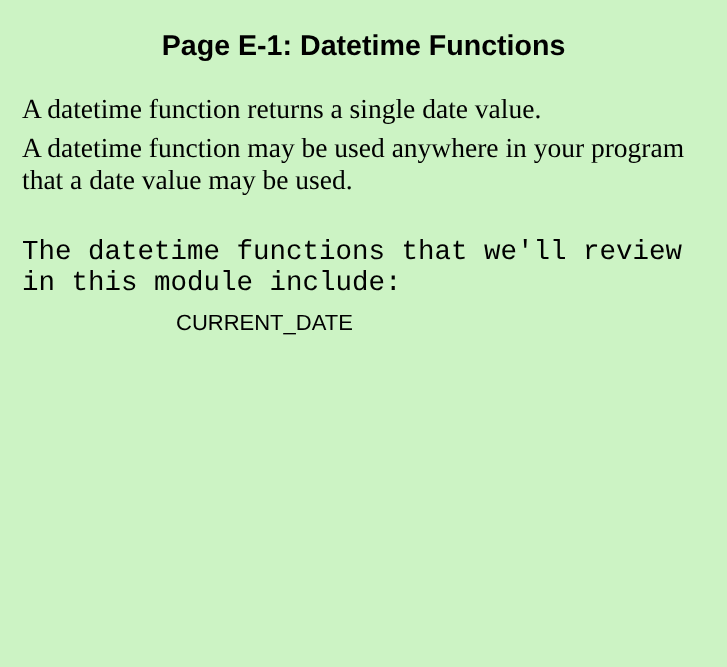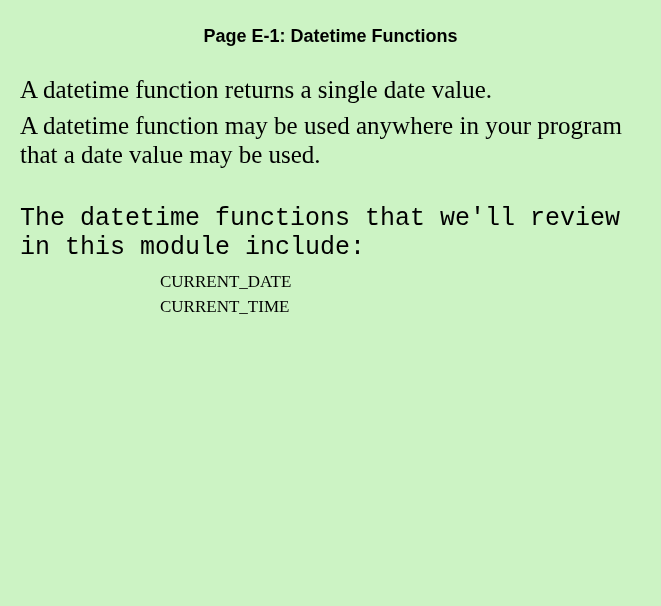--- a/index.html
+++ b/index.html
@@ -9,21 +9,21 @@
   }
   body {
     width: 661px;
     height: 606px;
     background-color: #ccf3c4;
     font-family: Verdana, Geneva, sans-serif;
     color: #000;
     padding: 20px 20px 20px 20px;
   }
   .title {
-    font-size: 18px;
+    font-size: 26px;
     font-weight: bold;
     text-align: center;
     margin-top: 6px;
     margin-bottom: 28px;
     font-family: Verdana, Geneva, sans-serif;
   }
   .paragraph {
     font-size: 25px;
     line-height: 1.18;
     margin-bottom: 6px;
@@ -36,33 +36,32 @@
     font-size: 25px;
     line-height: 1.18;
     margin-bottom: 6px;
     font-family: Liberation Mono, monospace;
   }
   .func-list {
     margin-left: 140px;
     margin-top: 2px;
   }
   .func-item {
-    font-size: 17px;
+    font-size: 20px;
     line-height: 1.5;
-    font-family: Liberation Serif, serif;
+    font-family: Liberation Sans, sans-serif;
   }
 </style>
 </head>
 <body>
 
 <h1 class="title">Page E-1: Datetime Functions</h1>
 
 <p class="paragraph">A datetime function returns a single date value.</p>
 <p class="paragraph">A datetime function may be used anywhere in your program that a date value may be used.</p>
 
 <div class="gap"></div>
 
 <p class="intro">The datetime functions that we'll review in this module include:</p>
 
 <div class="func-list">
   <div class="func-item">CURRENT_DATE</div>
-  <div class="func-item">CURRENT_TIME</div>
 </div>
 
 </body></html>

